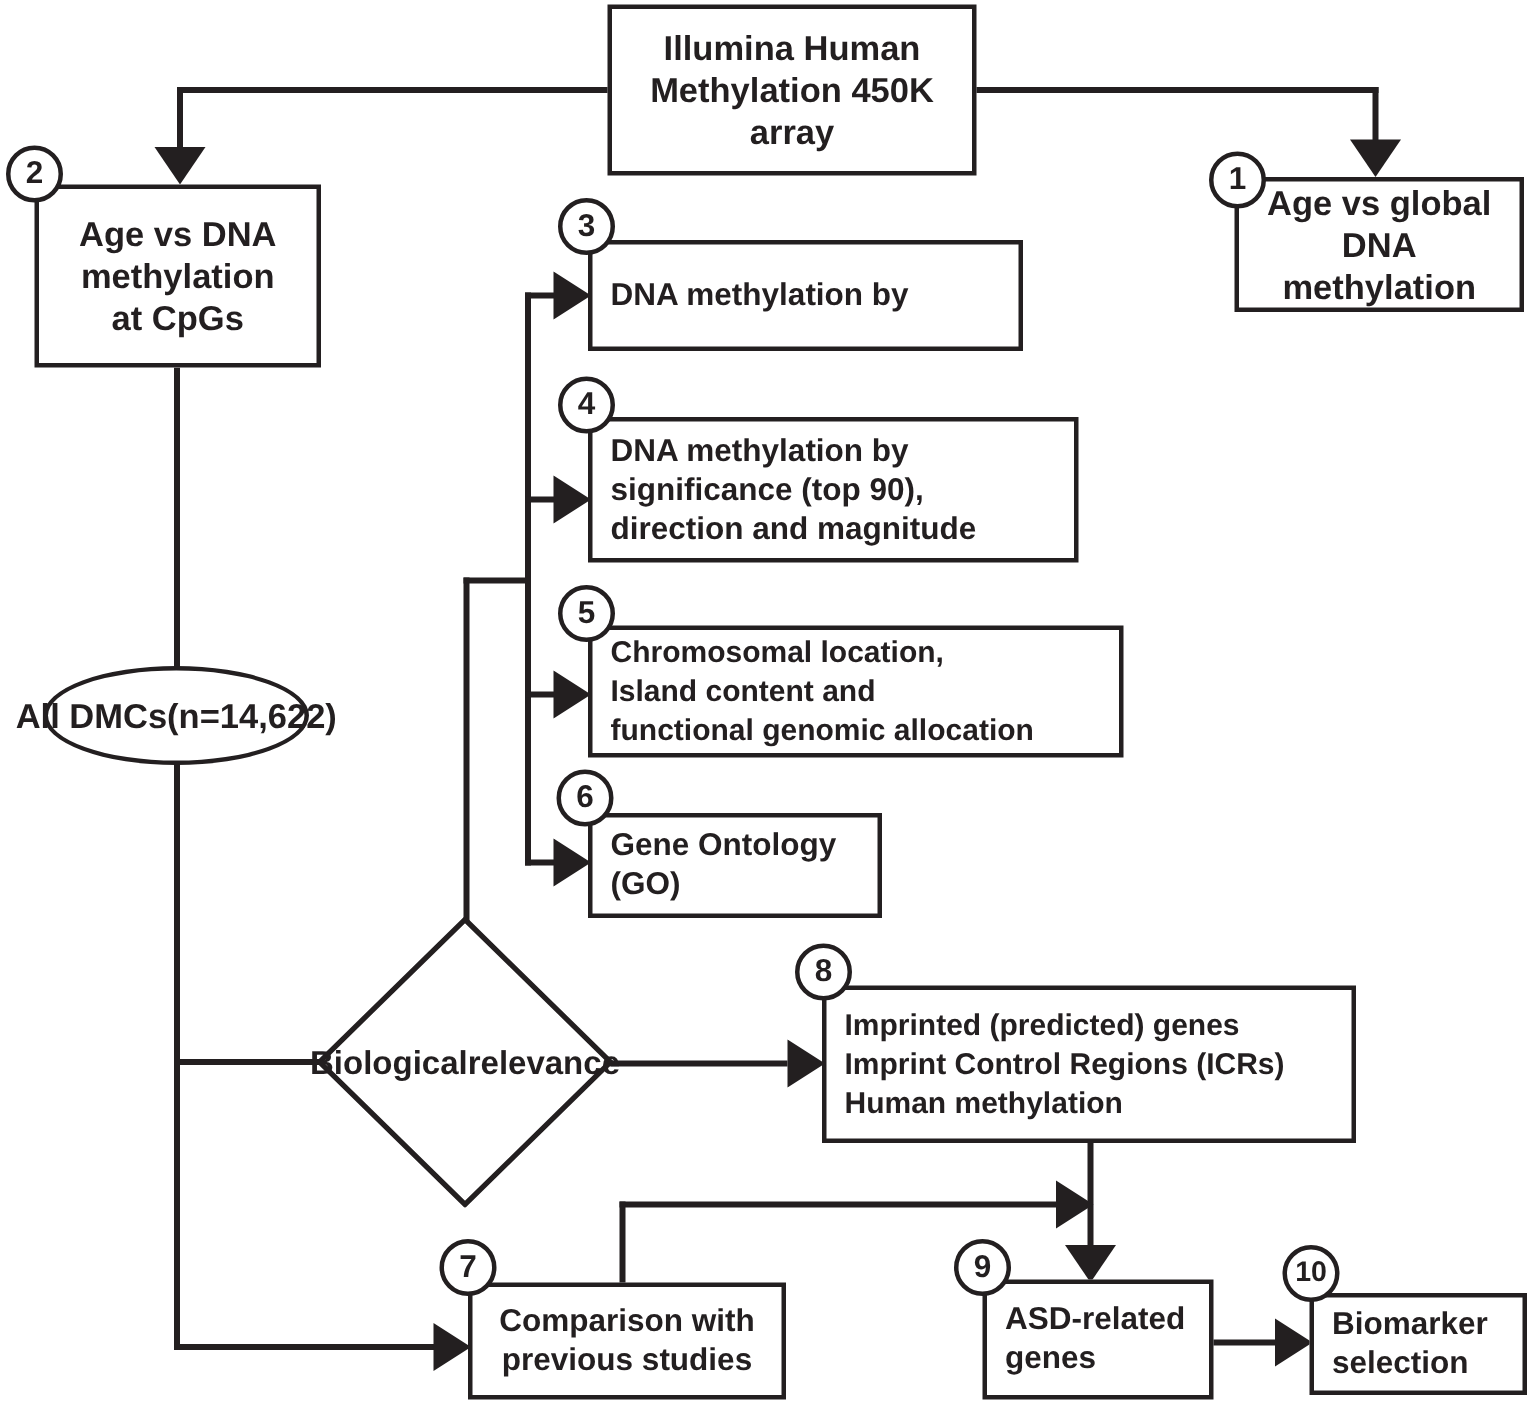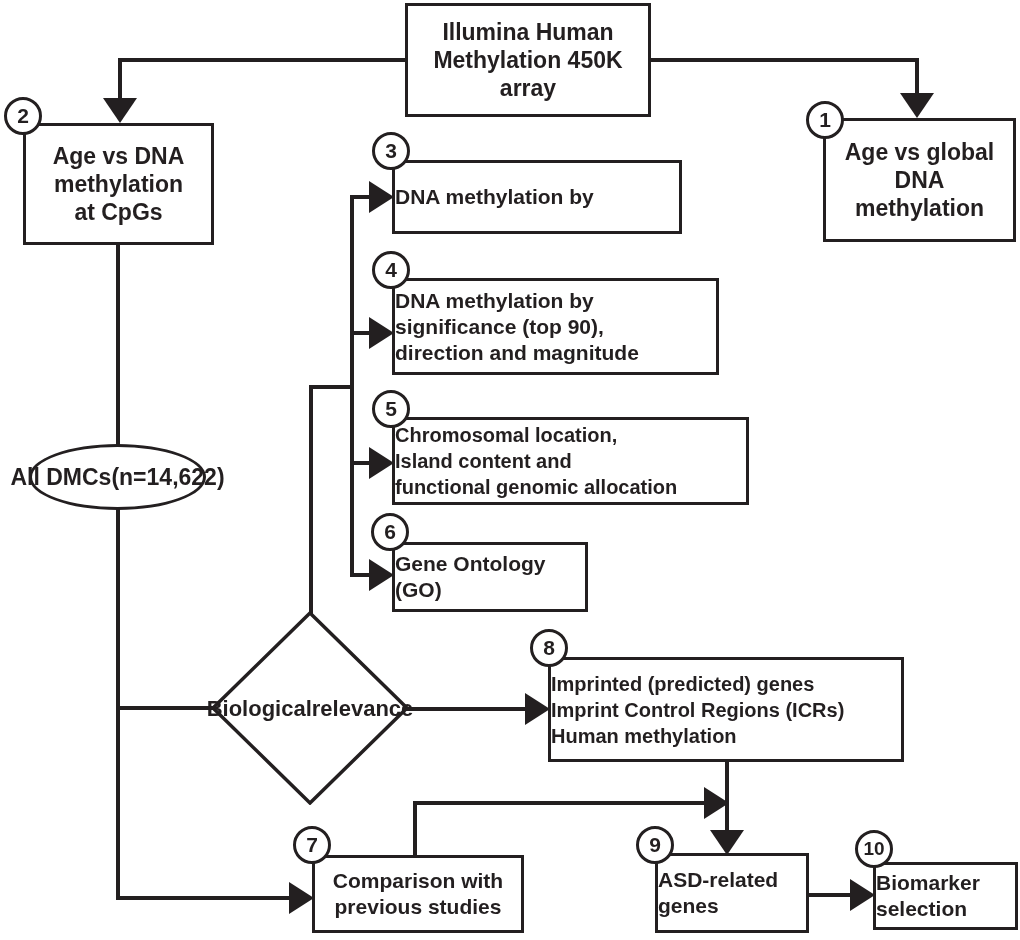--- a/index.html
+++ b/index.html
@@ -17,21 +17,21 @@
     border-left: 17px solid transparent; border-right: 17px solid transparent;
     border-top: 25px solid var(--ink); }
   .arr-r { position: absolute; width: 0; height: 0; z-index: 1;
     border-top: 16px solid transparent; border-bottom: 16px solid transparent;
     border-left: 25px solid var(--ink); }
   
   .box { position: absolute; background: var(--bg); border: 3px solid var(--ink);
     display: flex; flex-direction: column; justify-content: center; z-index: 2;
     font-size: 21px; line-height: 26px; }
   .box.center { align-items: center; text-align: center; }
-  .box.left { align-items: flex-start; text-align: left; }
+  .box.left { align-items: flex-start; text-align: left; padding-left: 12px; }
   .box.big { font-size: 23px; line-height: 28px; }
   .box.small { font-size: 20px; line-height: 26px; }
   .tline { white-space: nowrap; }
   
   .ellipse { position: absolute; background: var(--bg); border: 3px solid var(--ink);
     border-radius: 50%; display: flex; flex-direction: row; justify-content: center;
     align-items: center; text-align: center; z-index: 2; font-size: 23px; line-height: 28px; }
   
   .diamond { position: absolute; z-index: 2; }
   .diamond svg { position: absolute; left: 0; top: 0; }
@@ -95,21 +95,21 @@
     <div class="tline">Methylation 450K</div>
     <div class="tline">array</div>
   </div>
 
   <div class="box center big" style="left:23px;top:123px;width:191px;height:122px">
     <div class="tline">Age vs DNA</div>
     <div class="tline">methylation</div>
     <div class="tline">at CpGs</div>
   </div>
 
-  <div class="box center big" style="left:823px;top:118px;width:193px;height:124px">
+  <div class="box center big" style="left:823px;top:118px;width:193px;height:90px">
     <div class="tline">Age vs global</div>
     <div class="tline">DNA</div>
     <div class="tline">methylation</div>
   </div>
 
   <div class="box left" style="left:392px;top:160px;width:290px;height:74px">
     <div class="tline">DNA methylation by</div>
   </div>
 
   <div class="box left" style="left:392px;top:278px;width:327px;height:97px">

